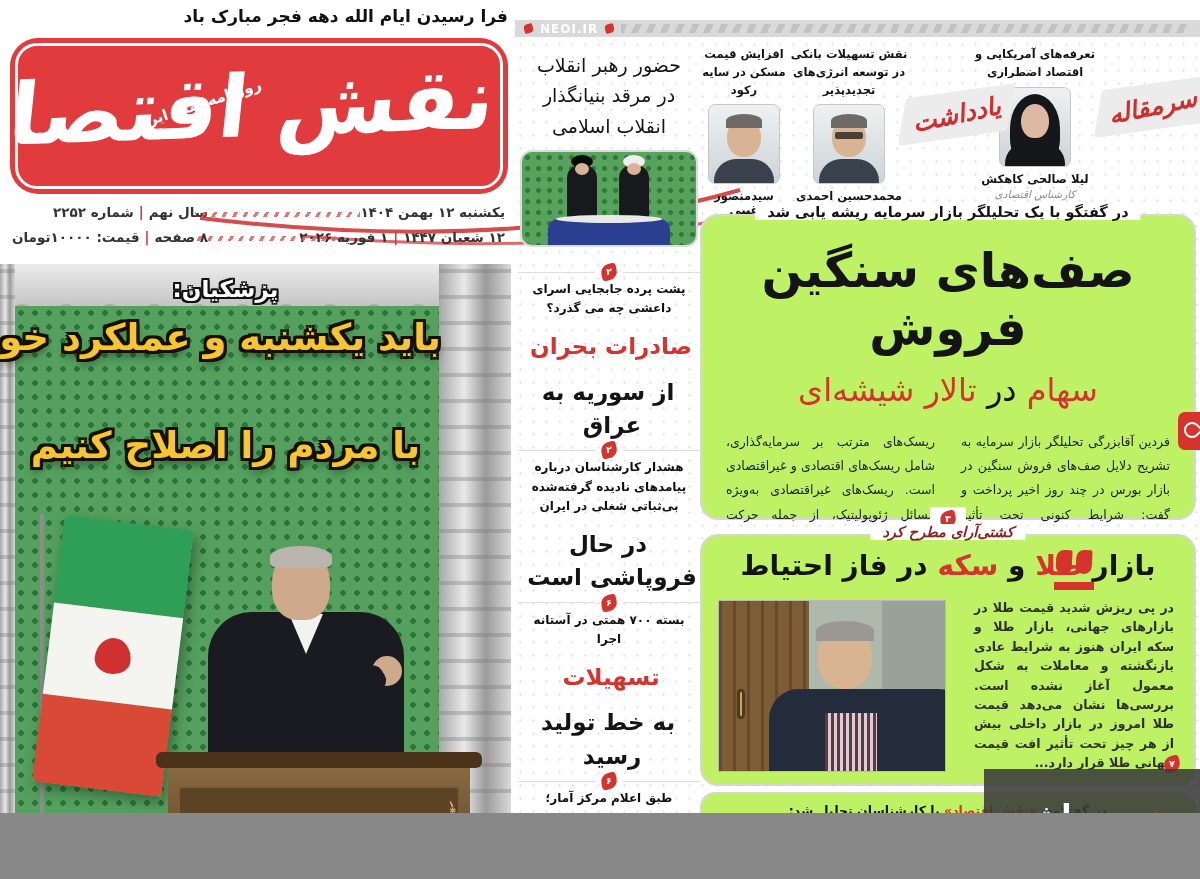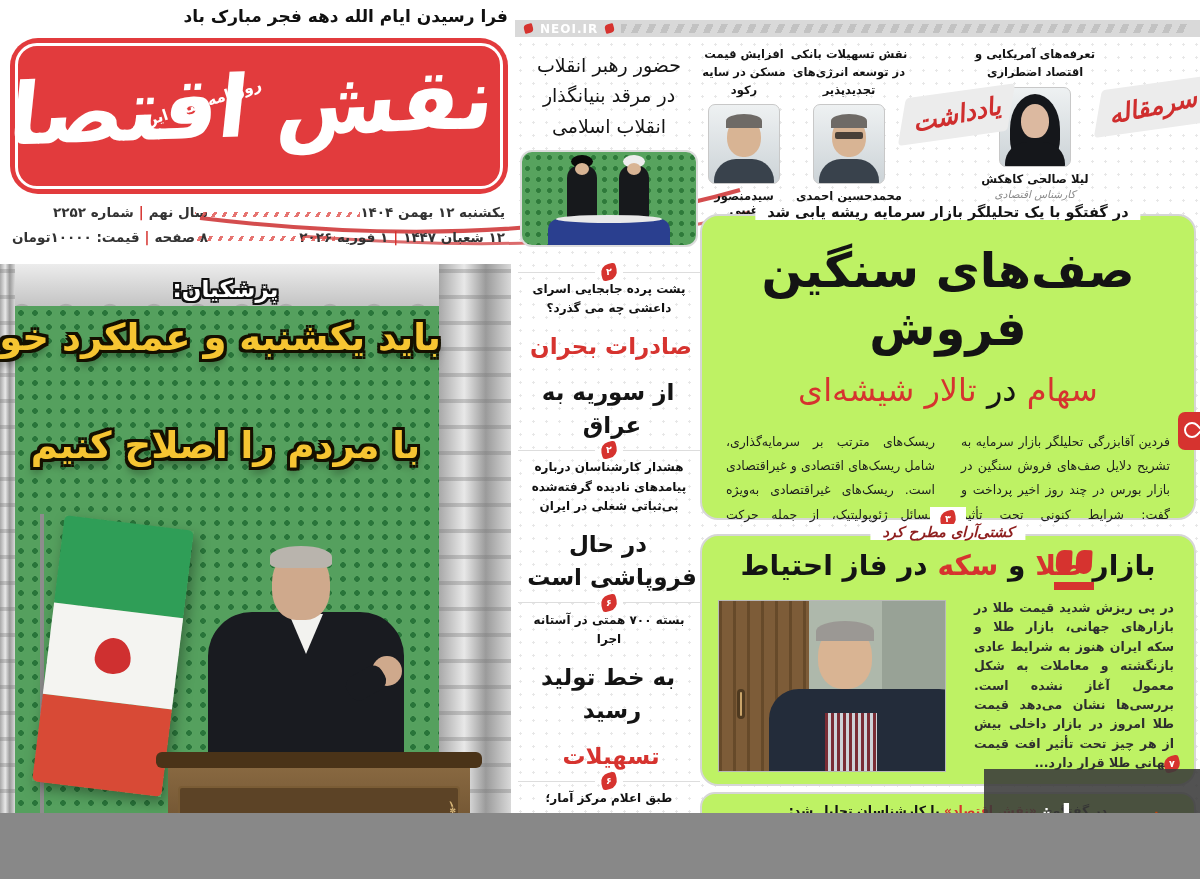--- a/index.html
+++ b/index.html
@@ -305,22 +305,22 @@
     </div>
 
     <div class="divider">
         <span class="nib">
           <i>۶</i>
         </span>
       </div>
 
     <div class="brief">
       <div class="kicker">بسته ۷۰۰ همتی در آستانه اجرا</div>
+      <div class="bl"><span class="seg" data-c="red">تسهیلات</span><span class="seg" data-c="black"></span></div>
       <div class="bl"><span class="seg" data-c="black">به خط تولید رسید</span><span class="seg" data-c="black"></span></div>
-      <div class="bl"><span class="seg" data-c="red">تسهیلات</span><span class="seg" data-c="black"></span></div>
     </div>
 
     <div class="divider">
         <span class="nib">
           <i>۶</i>
         </span>
       </div>
 
     <div class="brief">
       <div class="kicker">طبق اعلام مرکز آمار؛</div>

